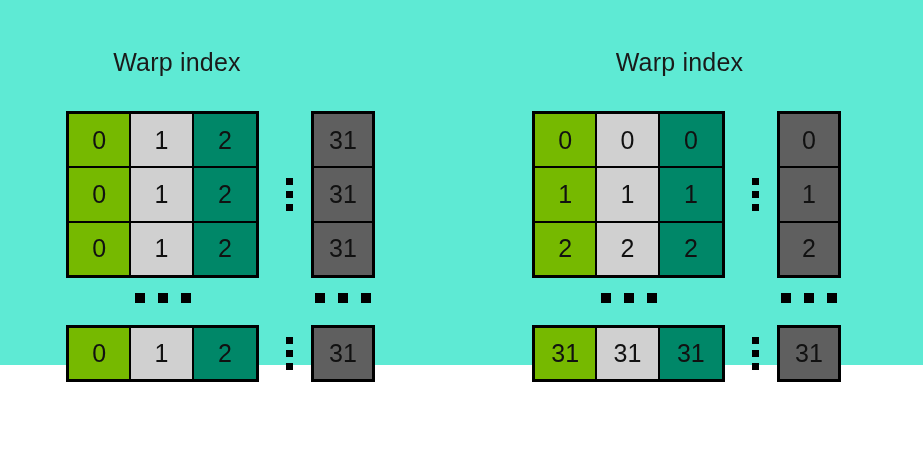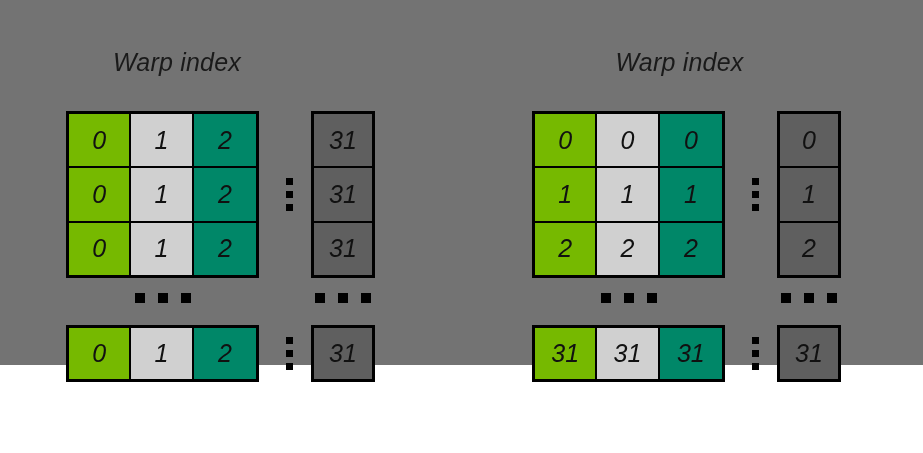--- a/index.html
+++ b/index.html
@@ -12,22 +12,21 @@
     height: 453px;
     font-family: "Liberation Sans", "DejaVu Sans", sans-serif;
     overflow: hidden;
     position: relative;
   }
 
   #canvas {
     position: relative;
     width: 923px;
     height: 365px;
-    background: #737373;
-    font-style: italic;
+    background: #5eead4;
   }
 
   .panel {
     position: absolute;
     top: 0;
     height: 453px;
   }
   .panel-left  { left: 0px;   width: 466px; }
   .panel-right { left: 466px; width: 457px; }
 

